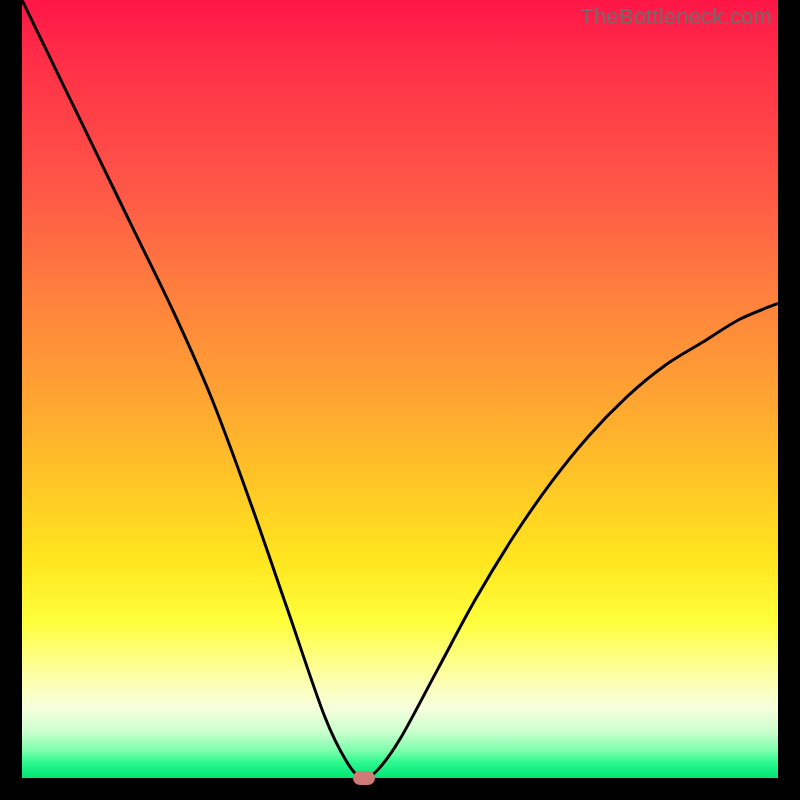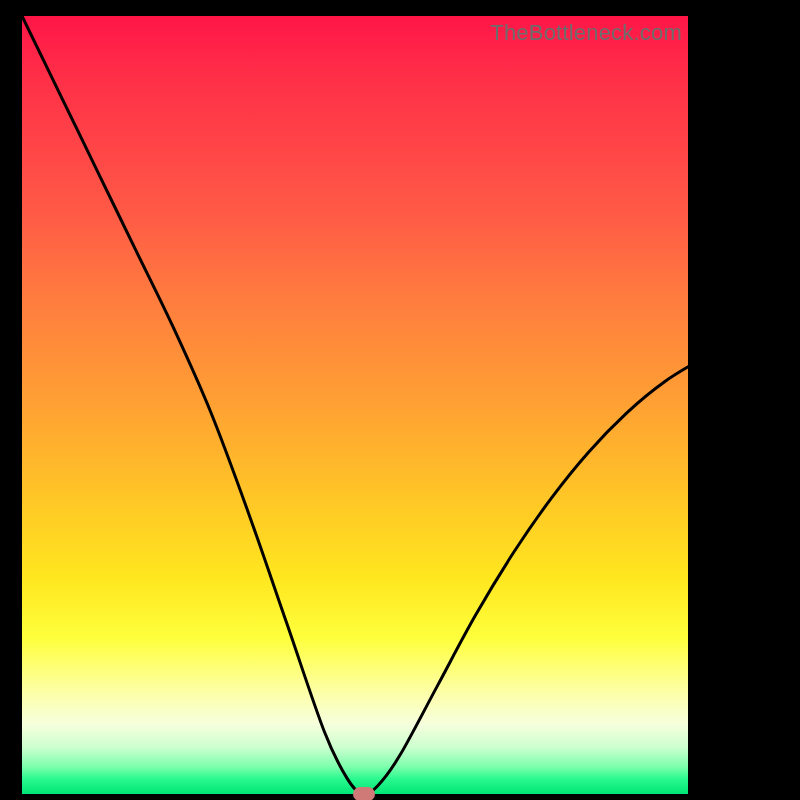--- a/index.html
+++ b/index.html
@@ -13,22 +13,22 @@
   }
   .frame {
     position: relative;
     width: 800px;
     height: 800px;
     background: #000;
   }
   .plot {
     position: absolute;
     left: 22px;
-    top: 16px;
-    width: 666px;
+    top: 0;
+    width: 756px;
     height: 778px;
     
     background: linear-gradient(
       to bottom,
       #ff1647 0%,
       #ff2f48 8%,
       #ff5946 25%,
       #ff7b3f 36%,
       #ffa133 50%,
       #ffc626 62%,

